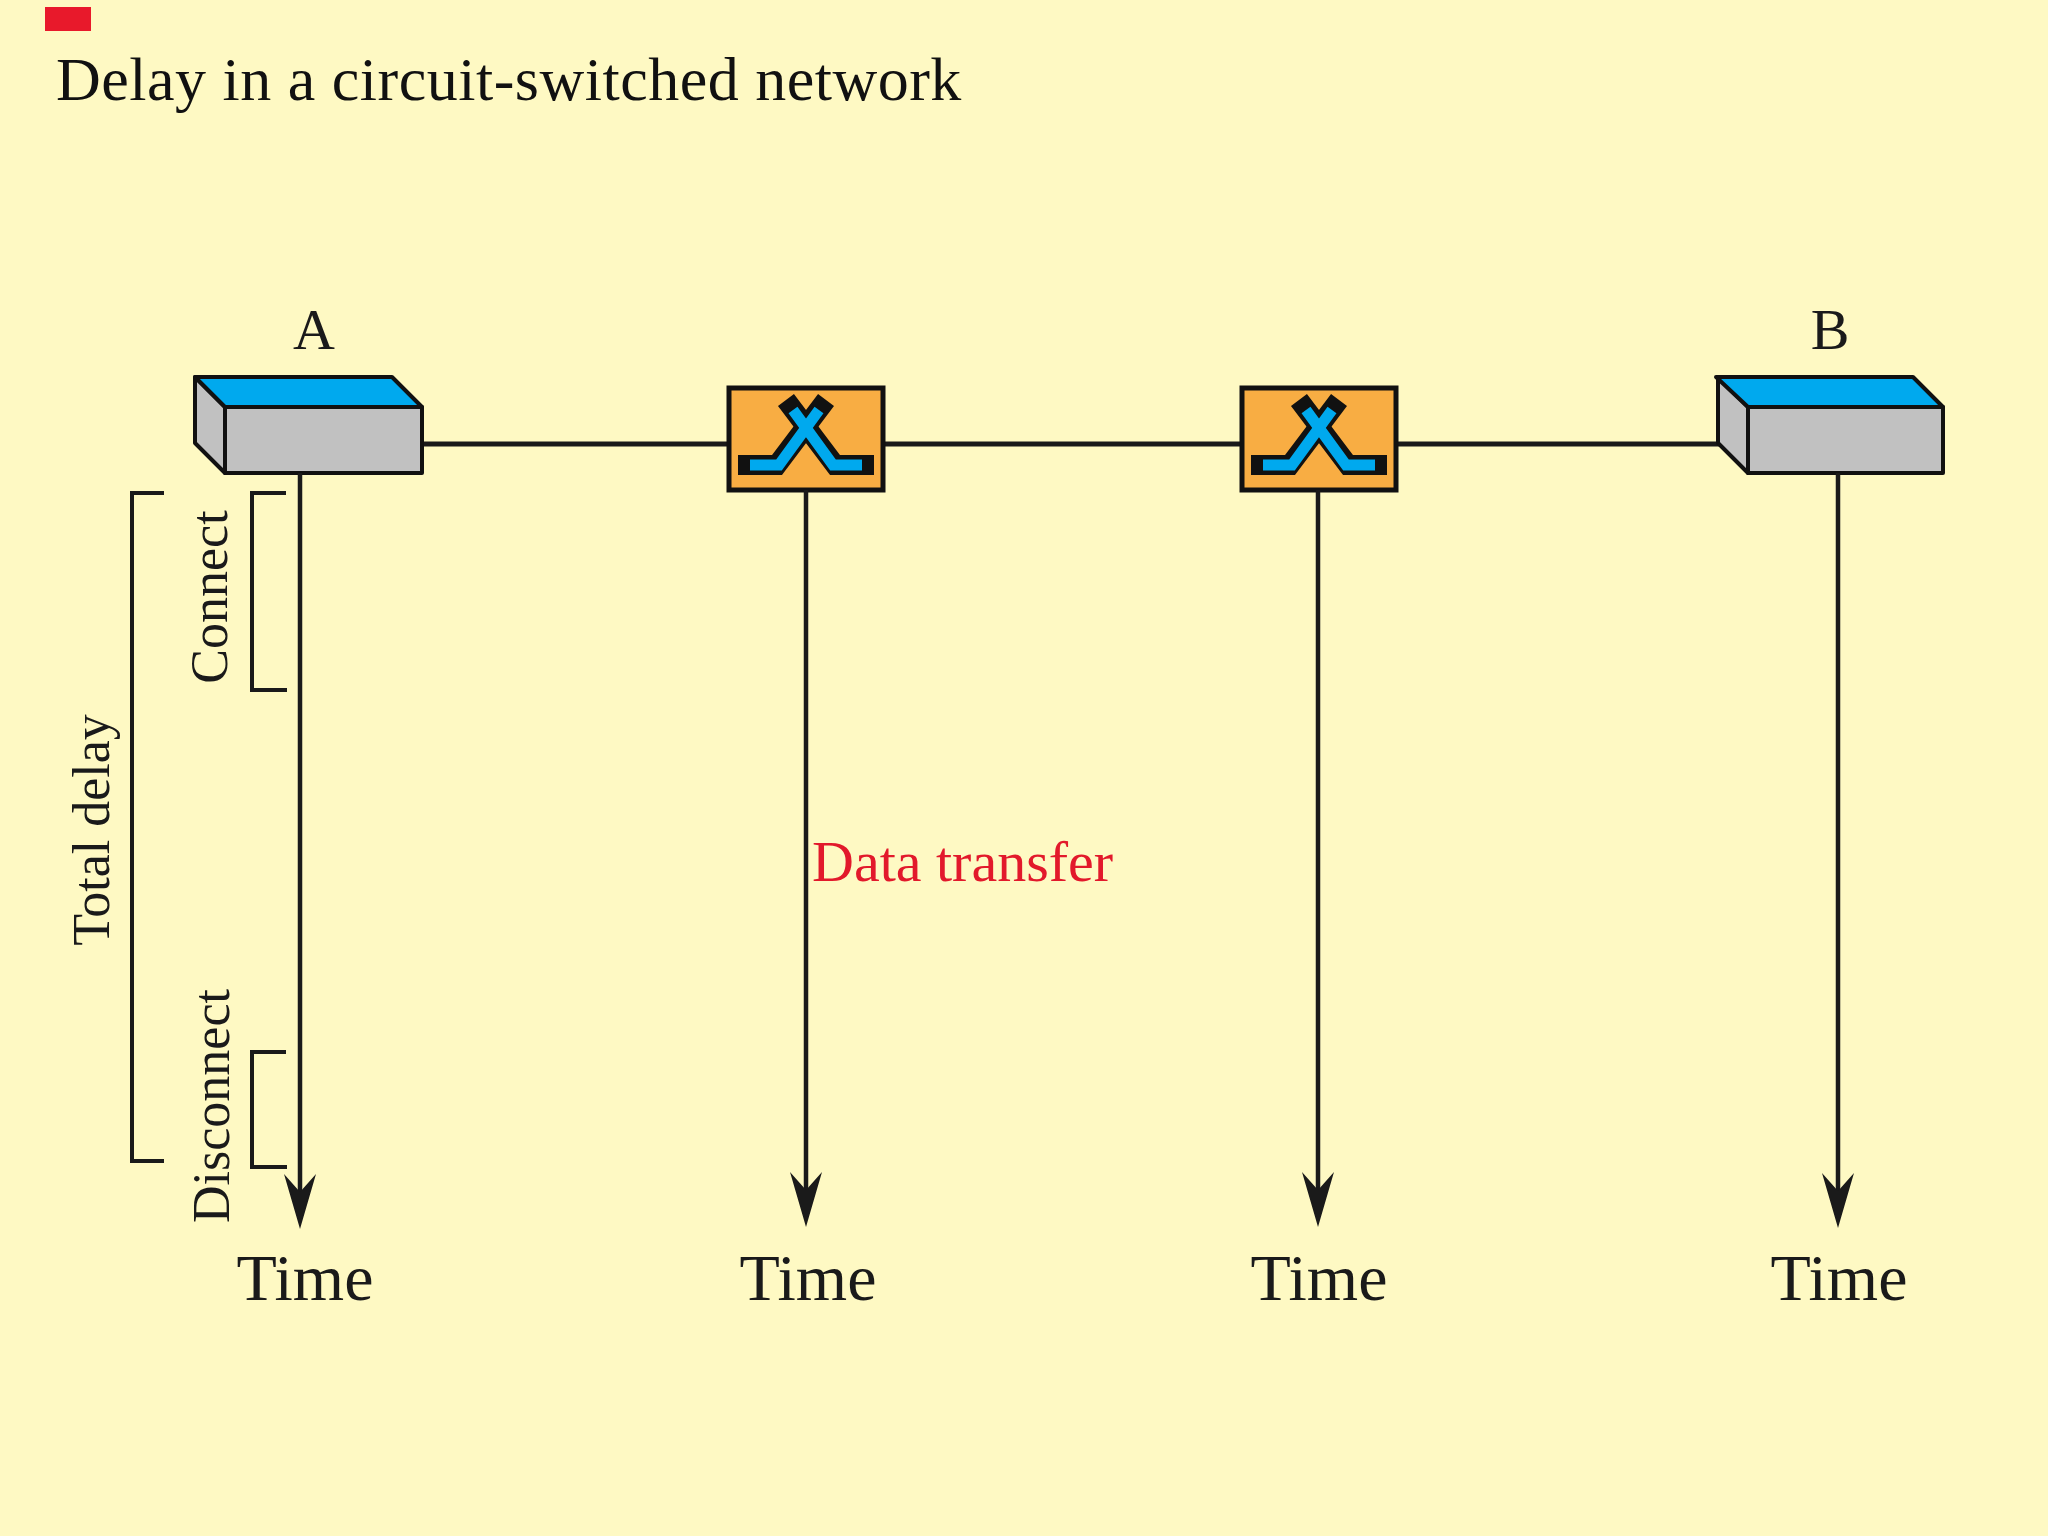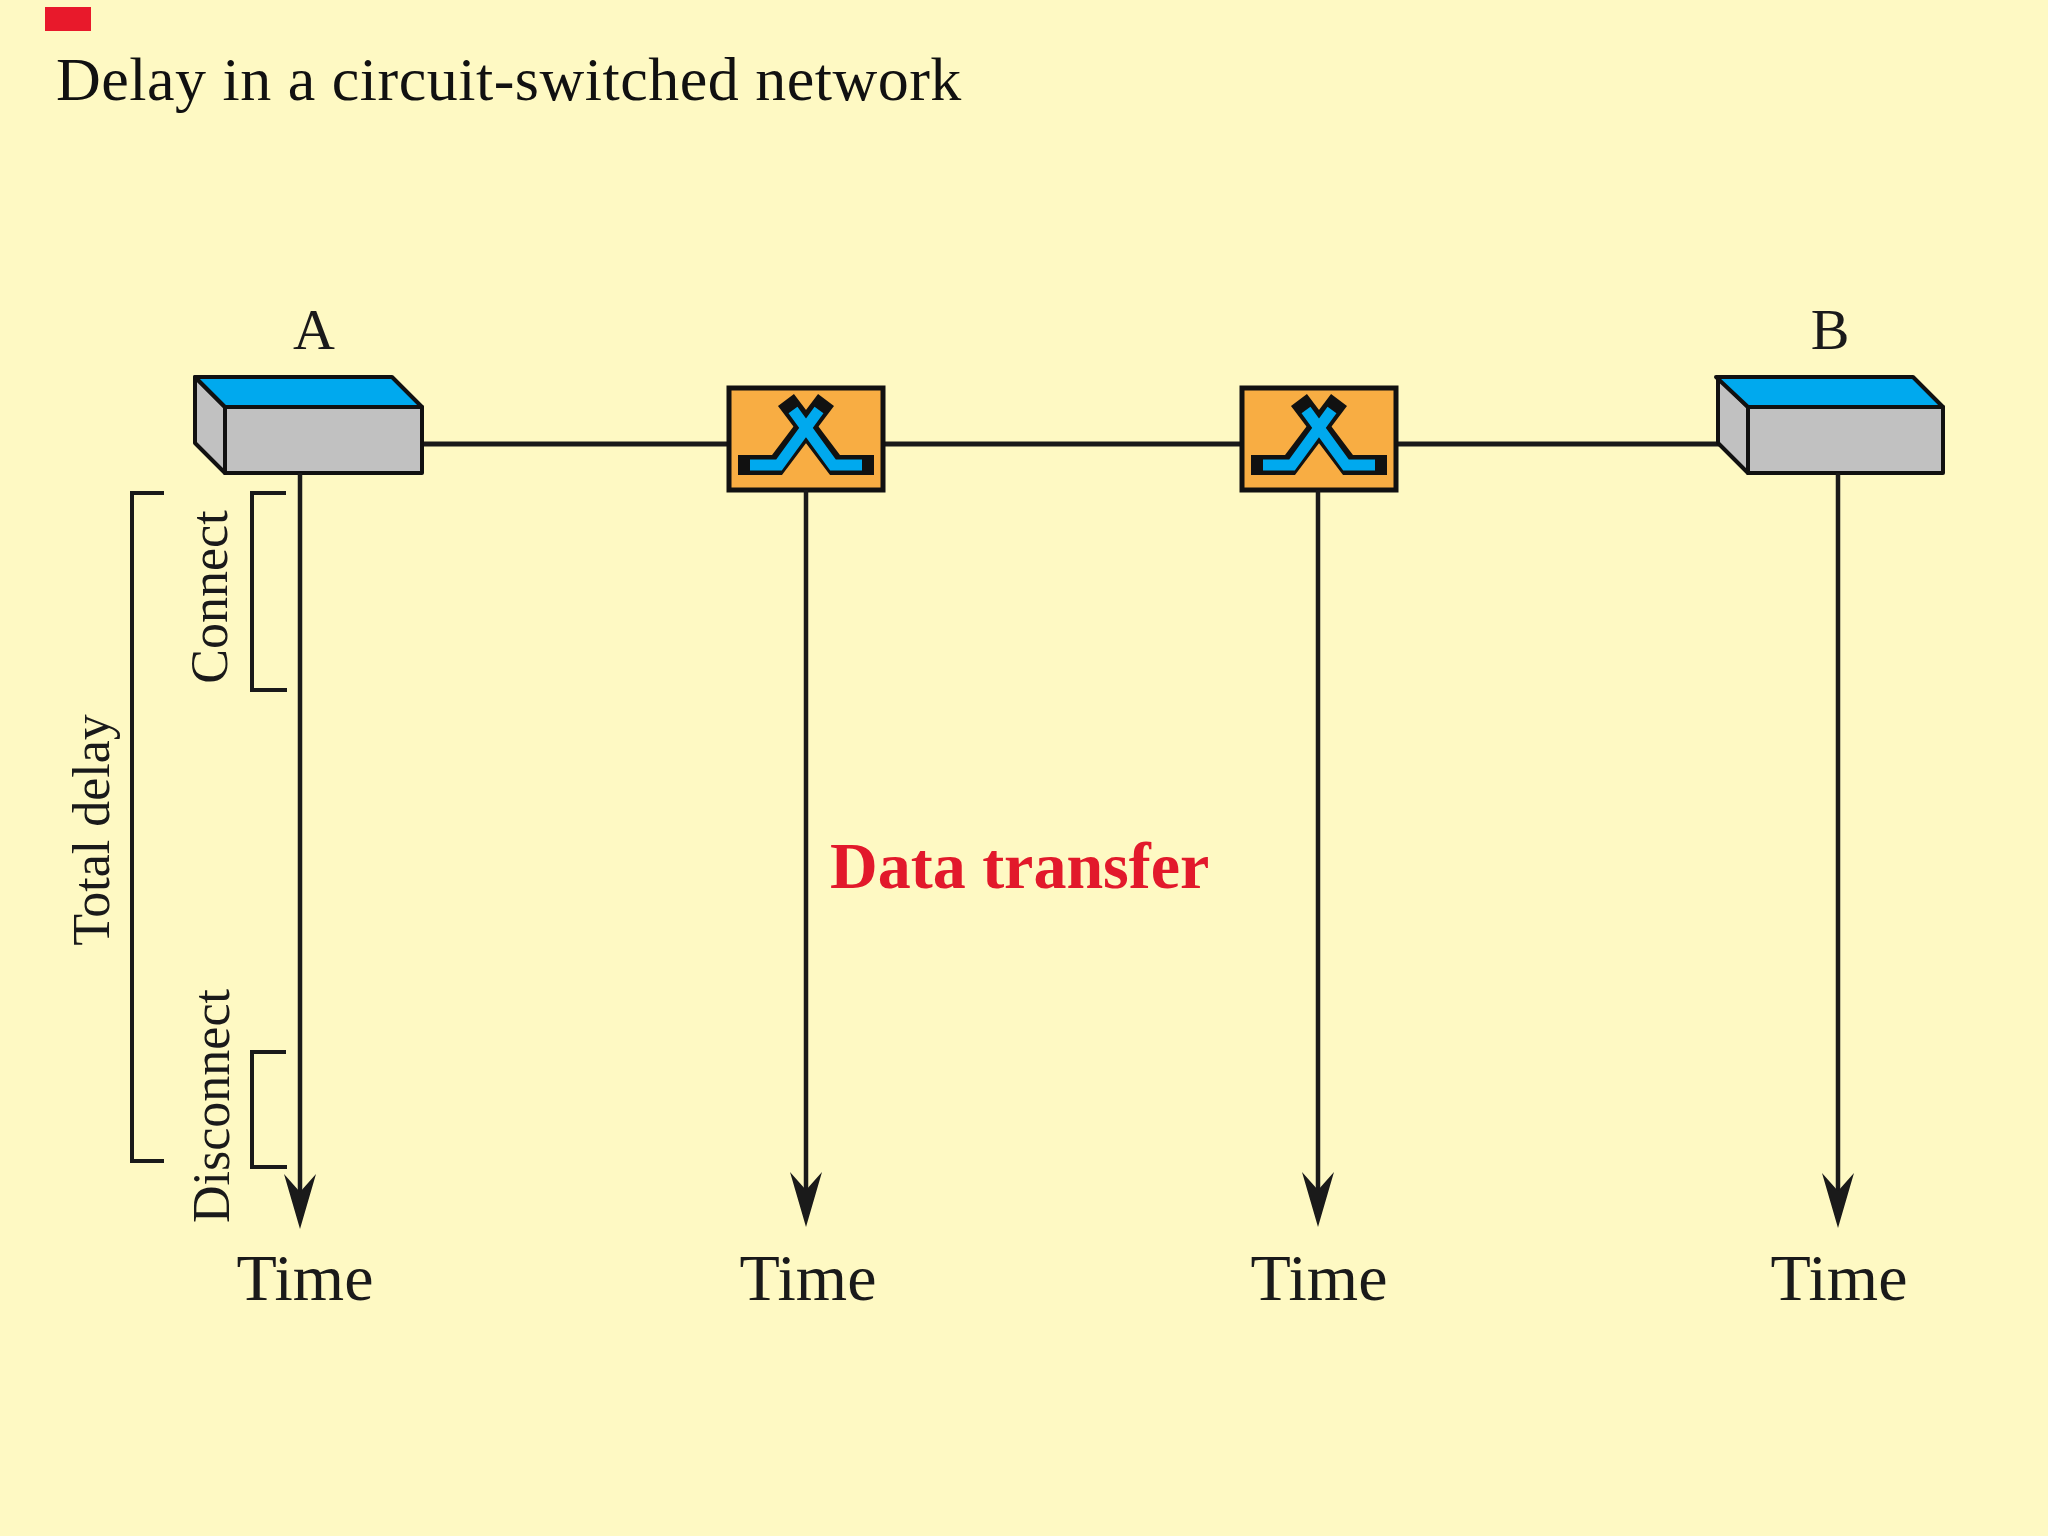--- a/index.html
+++ b/index.html
@@ -22,22 +22,22 @@
   .svg-layer{position:absolute;left:0;top:0;}
   .node-label{
     position:absolute;font-size:58px;color:#1a1a1a;
     transform:translate(-50%,0);white-space:nowrap;
   }
   .rot-label{
     position:absolute;font-size:52px;color:#1a1a1a;white-space:nowrap;
     transform:translate(-50%,-50%) rotate(-90deg);
   }
   .data-transfer{
-    position:absolute;left:830px;top:828px;
-    font-size:66px;font-weight:bold;color:#e2192b;white-space:nowrap;
+    position:absolute;left:812px;top:828px;
+    font-size:58px;font-weight:normal;color:#e2192b;white-space:nowrap;
   }
   .time-label{
     position:absolute;top:1240px;font-size:66px;color:#1a1a1a;
     transform:translate(-50%,0);white-space:nowrap;
   }
 </style>
 </head>
 <body>
 
 <div class="stage">

